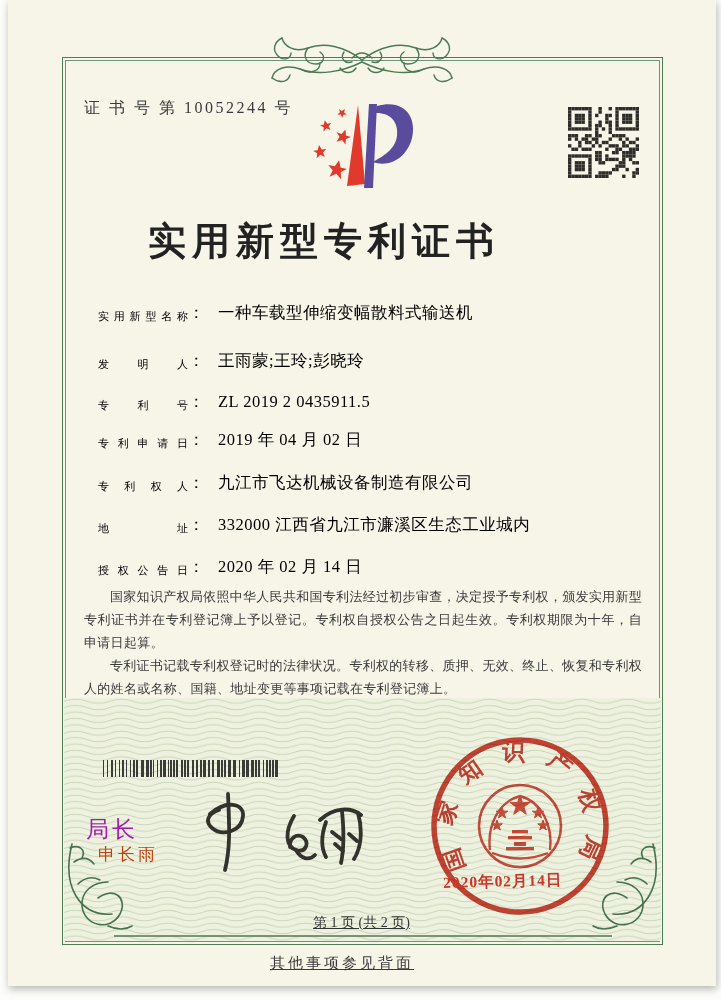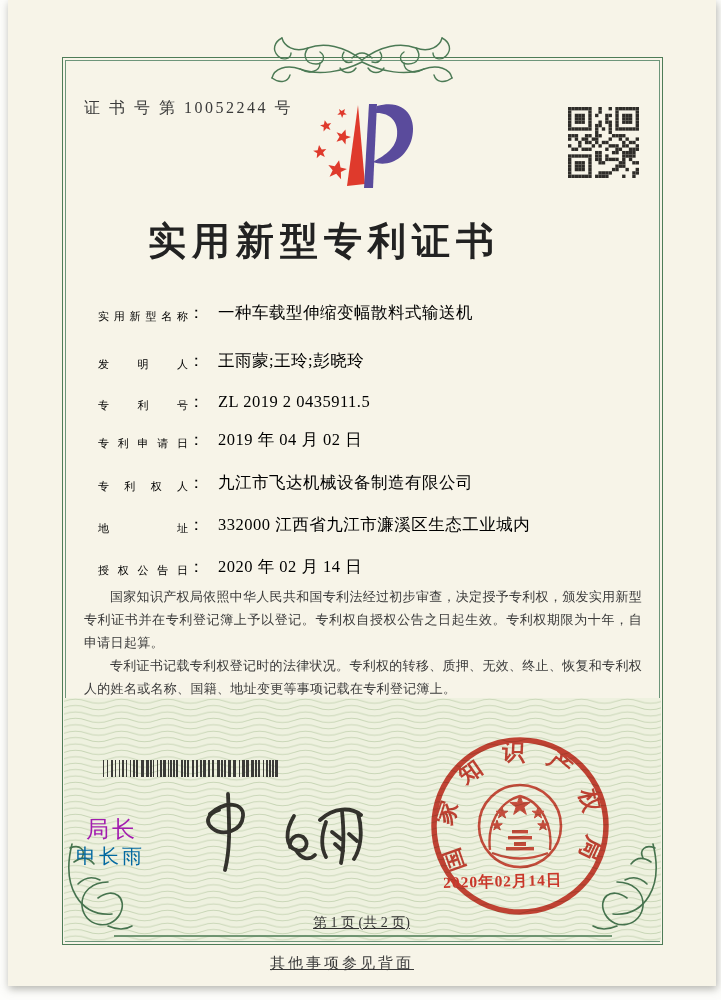--- a/index.html
+++ b/index.html
@@ -22,21 +22,21 @@
     text-align-last:justify;vertical-align:bottom;}
   .fcolon{display:inline-block;width:14px;}
   .fval{letter-spacing:.5px;margin-left:16px;}
   .fpair2{position:absolute;left:287px;top:0;}
   .paras{left:84px;top:586px;width:558px;color:#3a3a3a;}
   .paras p{margin:0;text-indent:2em;font-size:13px;line-height:1.76;
     letter-spacing:.3px;text-align:justify;}
   .panel{left:64px;top:698px;}
   .barcode{left:103px;top:760px;}
   .juzhang{left:86px;top:814px;font-size:23px;letter-spacing:3px;color:#a21caf;}
-  .juname{left:76px;top:843px;font-size:20px;letter-spacing:3px;color:#0369a1;}
+  .juname{left:98px;top:843px;font-size:17px;letter-spacing:3px;color:#c2410c;}
   .sig{left:198px;top:786px;mix-blend-mode:multiply;}
   .seal{left:428px;top:734px;mix-blend-mode:multiply;opacity:.93;}
   .sealdate{left:443px;top:871px;width:150px;font-size:15.5px;letter-spacing:1px;
     color:#c9372a;font-weight:bold;transform:rotate(-1.5deg);}
   .pageno{left:62px;top:914px;width:599px;text-align:center;font-size:14px;color:#333;text-decoration:underline;}
   .footnote{left:62px;top:954px;width:560px;text-align:center;font-size:15px;
     letter-spacing:3px;color:#3a3a3a;text-decoration:underline;}
   .logo{left:285px;top:96px;}
   .qr{left:568px;top:107px;}
   .toporn{left:212px;top:36px;}

